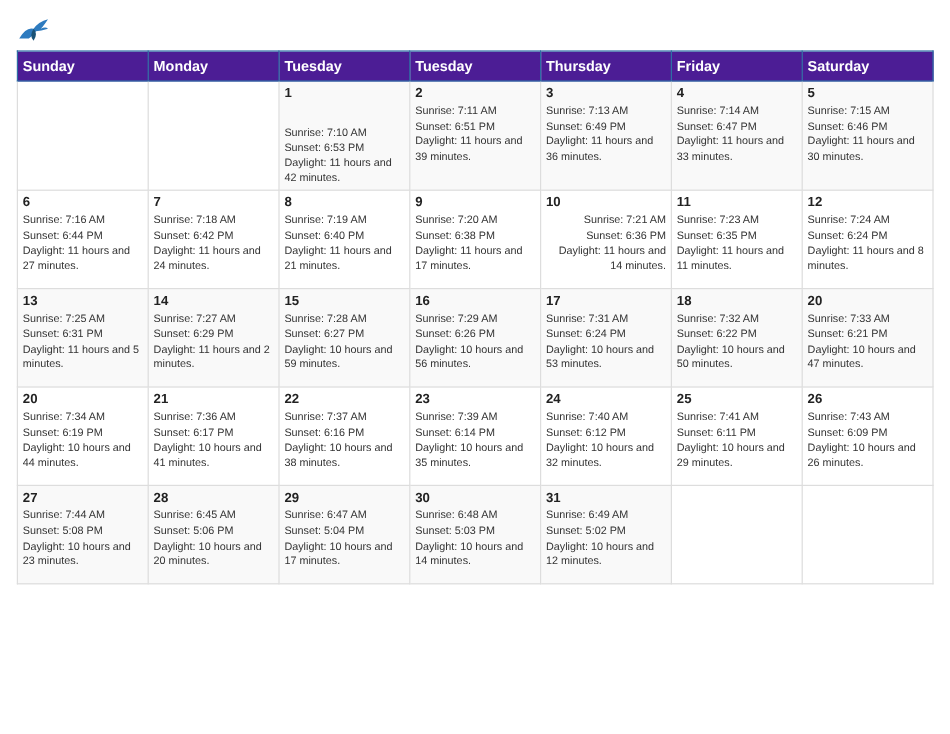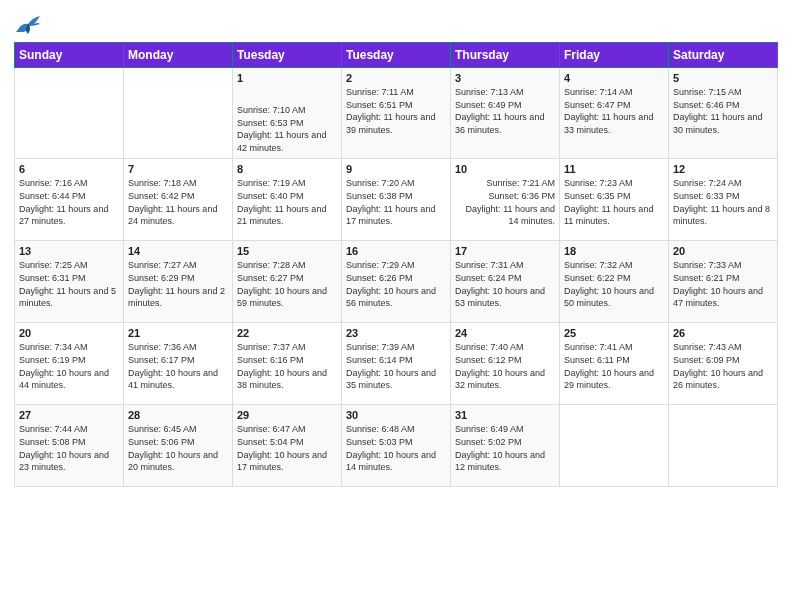--- a/index.html
+++ b/index.html
@@ -51,21 +51,21 @@
     .subtitle {
       font-size: 14px;
       color: #555;
     }
     .calendar {
       width: 100%;
       border-collapse: collapse;
       table-layout: fixed;
     }
     .calendar thead tr {
-      background-color: #6d28d9;
+      background-color: #4c1d95;
     }
     .calendar thead th {
       color: #fff;
       font-size: 12px;
       font-weight: bold;
       padding: 5px 4px;
       text-align: left;
       border: 1px solid #2e6da4;
     }
     .calendar tbody tr {
@@ -200,21 +200,21 @@
           </td>
           <td>
             <span class="day-number">11</span>
             <div class="cell-info" style="white-space: pre-line;">Sunrise: 7:23 AM
 Sunset: 6:35 PM
 Daylight: 11 hours and 11 minutes.</div>
           </td>
           <td>
             <span class="day-number">12</span>
             <div class="cell-info" style="white-space: pre-line;">Sunrise: 7:24 AM
-Sunset: 6:33 PM
+Sunset: 6:24 PM
 Daylight: 11 hours and 8 minutes.</div>
           </td>
         </tr>
         <tr>
           <td>
             <span class="day-number">13</span>
             <div class="cell-info" style="white-space: pre-line;">Sunrise: 7:25 AM
 Sunset: 6:31 PM
 Daylight: 11 hours and 5 minutes.</div>
           </td>

